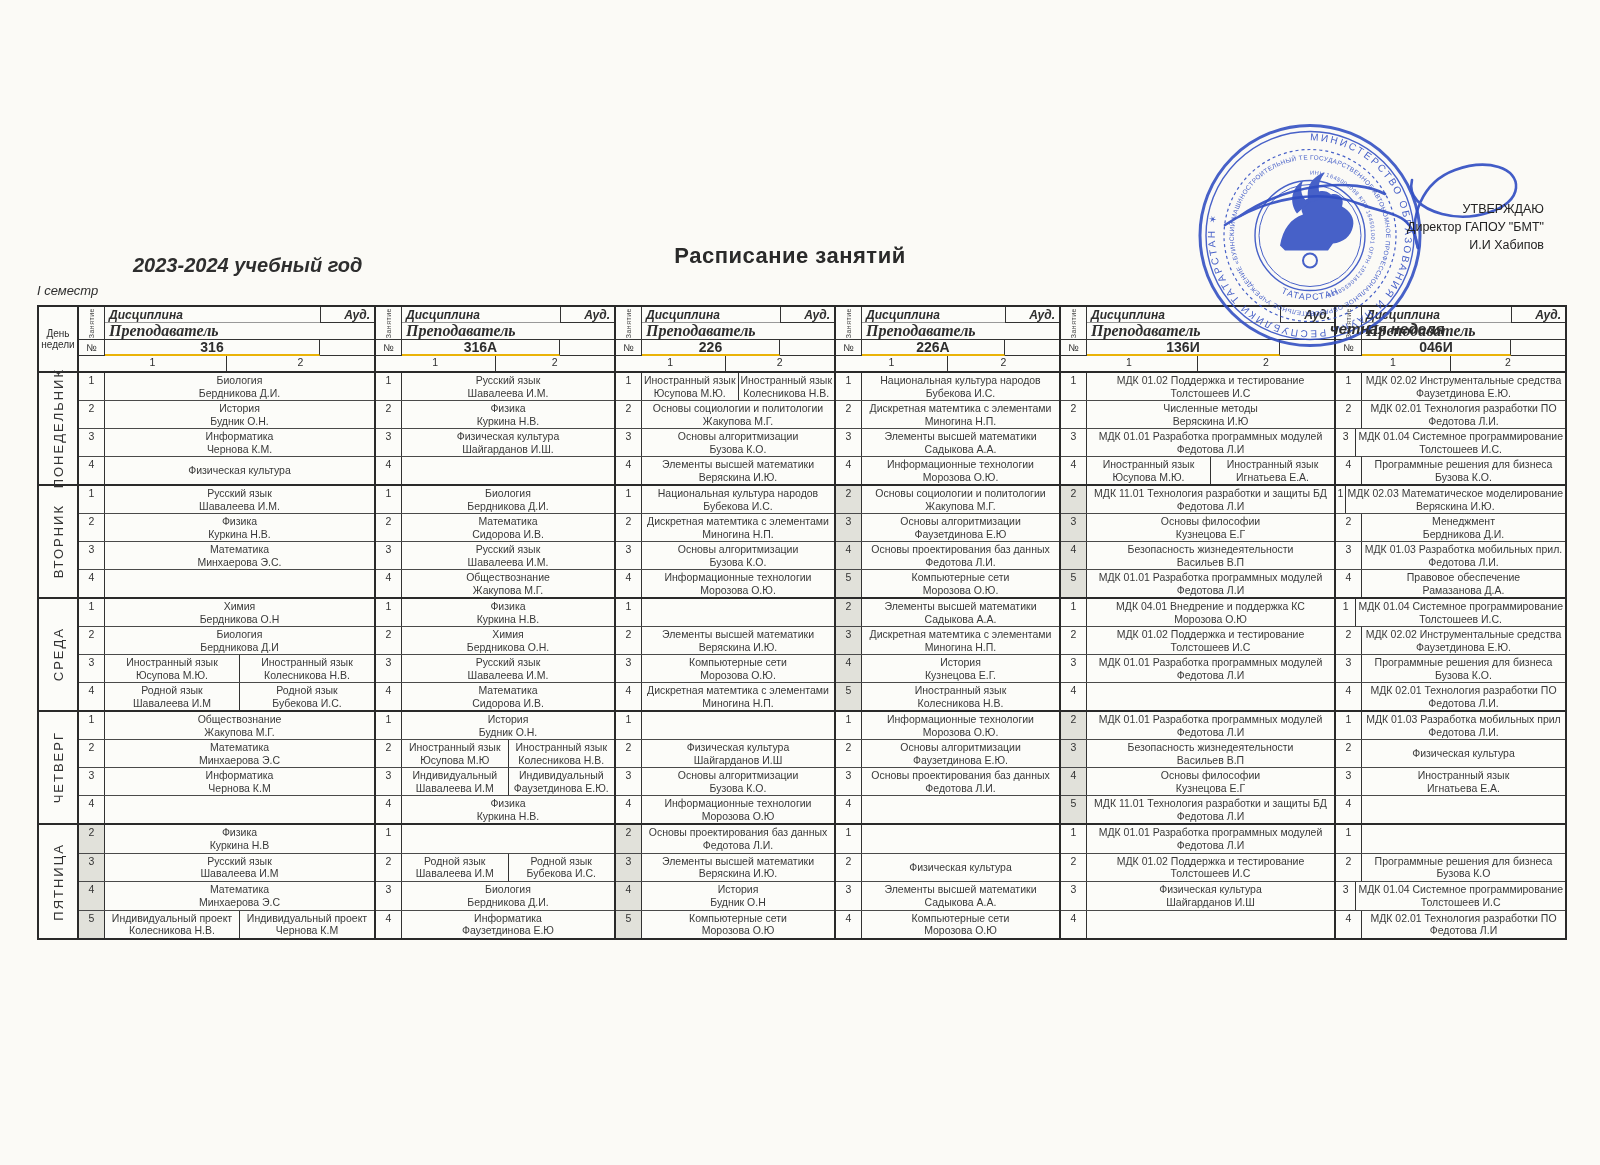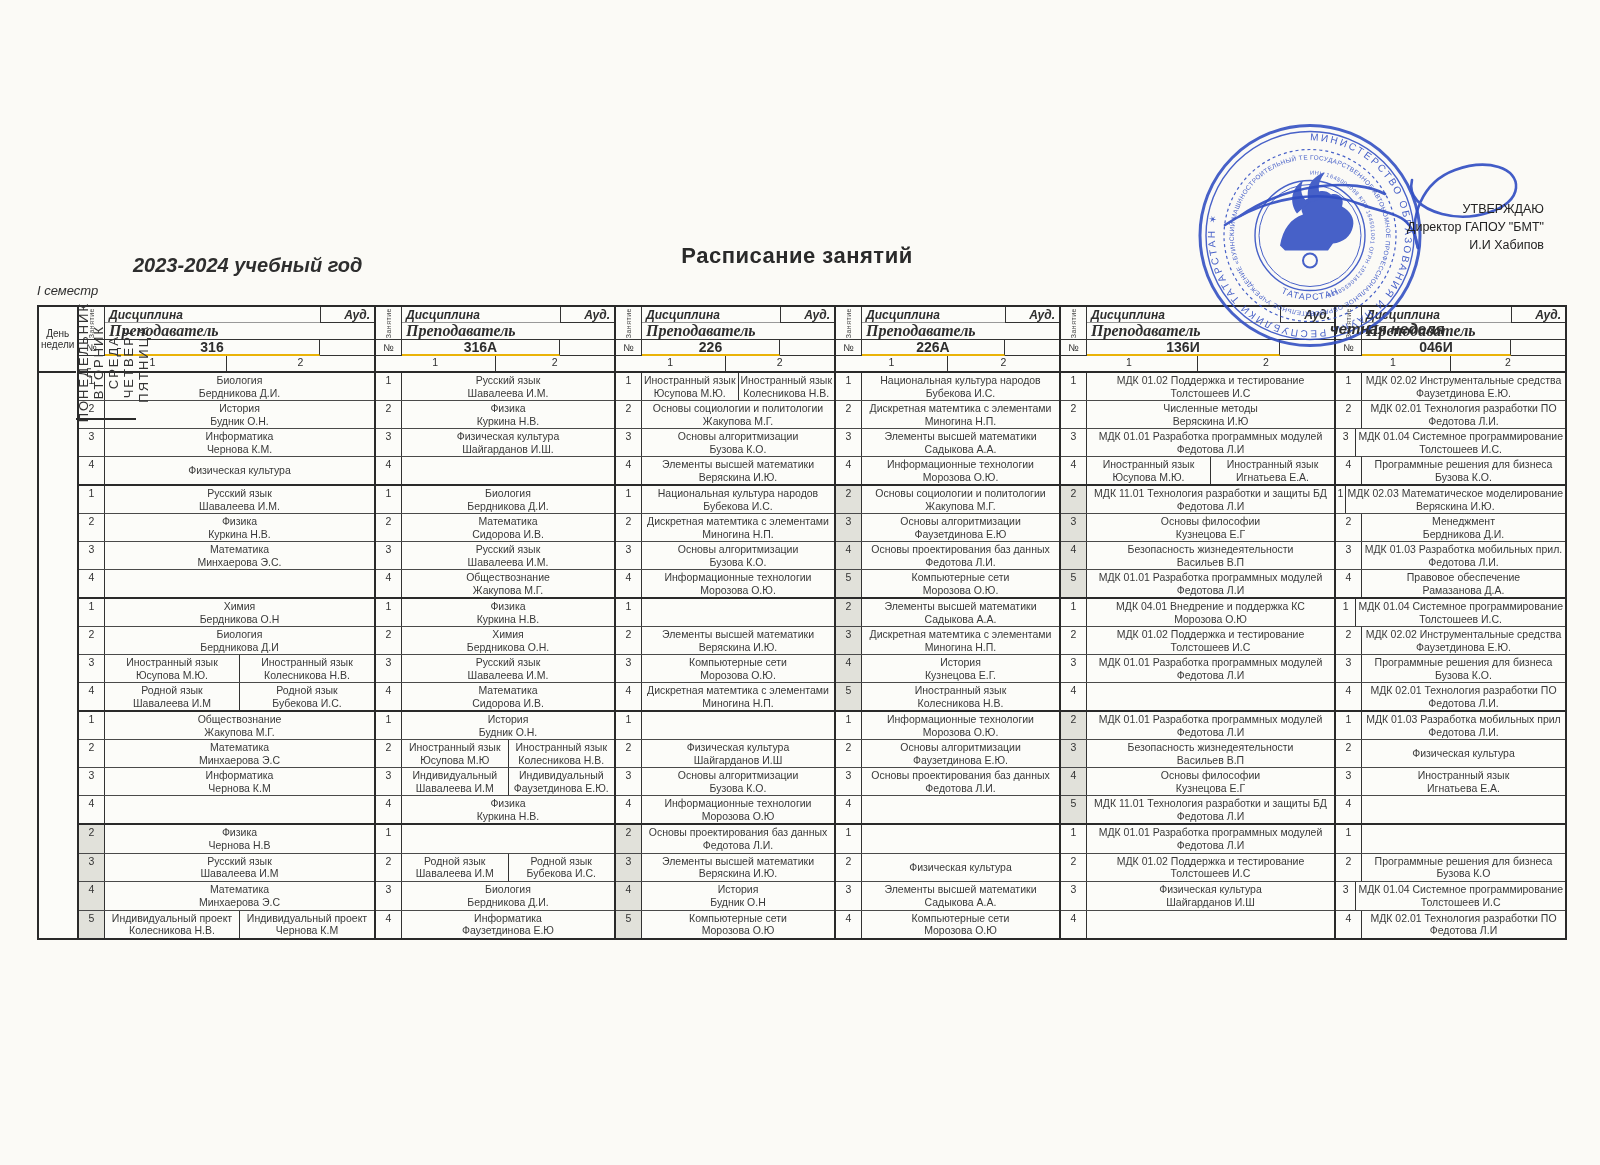--- a/index.html
+++ b/index.html
@@ -1,34 +1,34 @@
 <!DOCTYPE html>
 <html><head>
 <meta charset="utf-8">
 <style>
   html,body{margin:0;padding:0;}
   body{
     width:1600px;height:1165px;position:relative;overflow:hidden;
     background:#fbfaf6;color:#2e2e2e;
     font-family:"Liberation Sans", sans-serif;
   }
-  .page-title{position:absolute;left:7px;top:243px;width:1580px;text-align:center;
+  .page-title{position:absolute;left:0;top:243px;width:1580px;text-align:center;
     font-size:22px;font-weight:bold;color:#2a2a2a;letter-spacing:.5px;}
   .year-label{position:absolute;left:133px;top:254px;font-size:20px;font-style:italic;font-weight:bold;}
   .semester-label{position:absolute;left:37px;top:283px;font-size:13px;font-style:italic;}
   .week-label{position:absolute;left:1330px;top:274px;font-size:15px;font-style:italic;font-weight:bold;z-index:8;margin-top:46px;}
   .approval{position:absolute;right:56px;top:188px;text-align:right;font-size:12.5px;line-height:1.45;z-index:8;color:#222;margin-top:12px;}
   .stamp-wrap{position:absolute;left:1185px;top:108px;width:250px;height:255px;z-index:6;pointer-events:none;opacity:.88;}
   .sig-wrap{position:absolute;left:1150px;top:130px;width:430px;height:150px;z-index:7;pointer-events:none;opacity:.9;}
 
   
   .schedule{position:absolute;left:37px;top:305px;display:flex;z-index:1;
     border:2px solid #2a2a2a;background:#fcfcf9;box-sizing:border-box;}
   .schedule *{box-sizing:border-box;}
-  .daycol{width:40px;display:flex;flex-direction:row;border-right:2px solid #2a2a2a;}
+  .daycol{width:40px;display:flex;flex-direction:column;border-right:2px solid #2a2a2a;}
   .corner{height:66px;border-bottom:2px solid #2a2a2a;display:flex;align-items:center;justify-content:center;
     text-align:center;font-size:10px;line-height:11px;padding:2px;}
   .daycell{height:113px;border-bottom:2px solid #2a2a2a;display:flex;align-items:center;justify-content:center;}
   .daycell:last-child{border-bottom:none;}
   .daycell span{writing-mode:vertical-rl;transform:rotate(180deg);font-size:13px;letter-spacing:2px;color:#333;}
 
   .block{display:flex;flex-direction:column;}
   .block + .block{border-left:2px solid #2a2a2a;}
 
   .bheader{height:66px;border-bottom:2px solid #2a2a2a;display:grid;
@@ -279,21 +279,21 @@
         <div class="slot">
           <div class="slot-num">4</div>
           <div class="slot-content"></div>
         </div>
       </div>
       <div class="daysec">
         <div class="slot">
           <div class="slot-num shaded">2</div>
           <div class="slot-content">
             <div class="subj">Физика</div>
-            <div class="tchr">Чернова Н.В</div>
+            <div class="tchr">Куркина Н.В</div>
           </div>
         </div>
         <div class="slot">
           <div class="slot-num shaded">3</div>
           <div class="slot-content">
             <div class="subj">Русский язык</div>
             <div class="tchr">Шавалеева И.М</div>
           </div>
         </div>
         <div class="slot">

